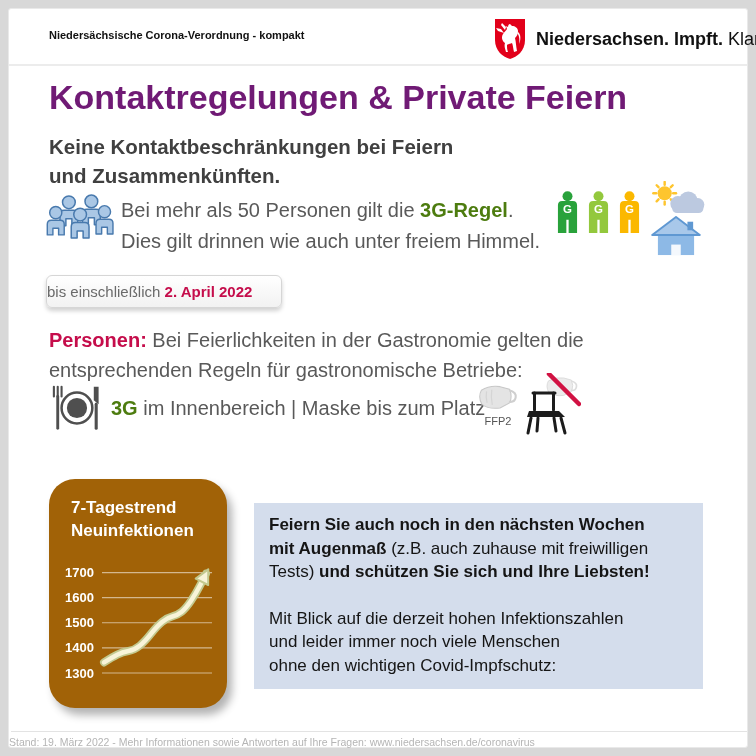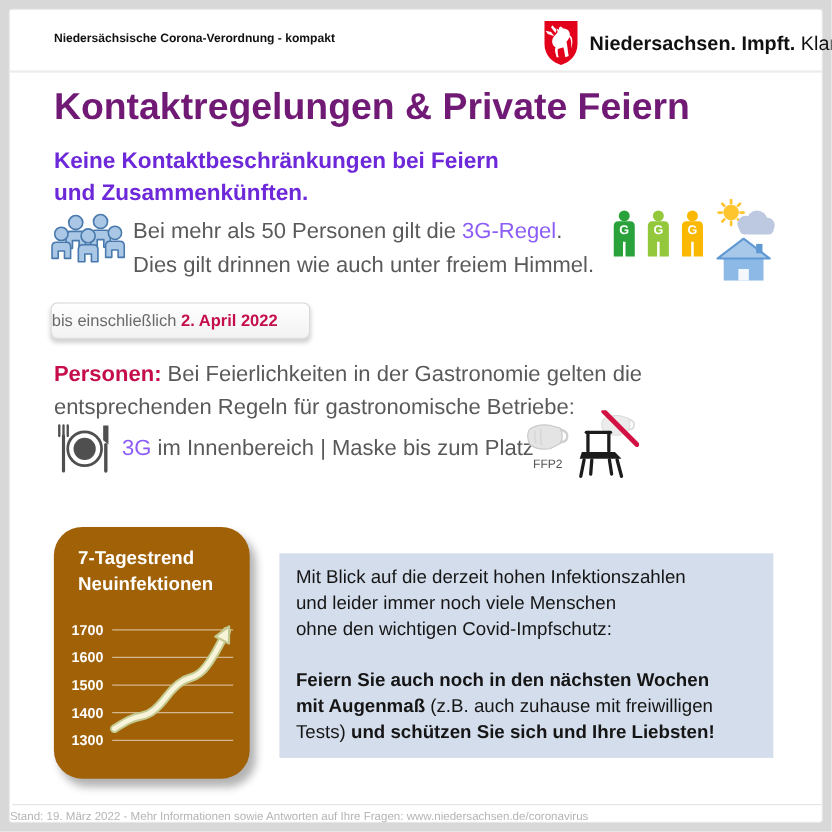--- a/index.html
+++ b/index.html
@@ -16,26 +16,26 @@
   }
   .frame > * { position:absolute; }
 
   .hdr-label { left:40px; top:20px; font-size:11px; font-weight:bold; color:#111; }
   .logo { left:484px; top:9px; display:flex; align-items:center; gap:9px; }
   .brand { font-size:18px; color:#111; white-space:nowrap; }
   .brand b { font-weight:bold; }
   .divider-top { left:0; top:55px; width:100%; height:2px; background:#ececec; }
 
   .page-title { left:40px; top:69px; font-size:34px; font-weight:bold; color:#701a75; }
-  .subtitle { left:40px; top:123px; font-size:20.5px; font-weight:bold; color:#6d28d9; line-height:29px; }
+  .subtitle { left:40px; top:123px; font-size:20.5px; font-weight:bold; color:#404040; line-height:29px; }
 
   .crowd-icon { left:36px; top:183px; }
   .rule-text { left:112px; top:186px; font-size:20px; color:#595959; line-height:31px; }
   .u-line { text-underline-offset:3px; }
-  .orange { color:#8b5cf6; font-weight:normal; }
+  .orange { color:#4d7c0f; font-weight:bold; }
 
   .g-people { left:546px; top:182px; display:flex; gap:6px; }
   .weather { left:636px; top:172px; width:62px; display:flex; flex-direction:column; align-items:center; gap:1px; }
 
   .badge {
     left:37px; top:266px; width:236px; height:33px;
     background:linear-gradient(#ffffff,#f2f2f2);
     border:1px solid #d6d6d6; border-radius:6px;
     box-shadow:0 3px 4px rgba(0,0,0,0.18);
     display:flex; align-items:center; 
@@ -235,27 +235,27 @@
         <line x1="48" x2="158" y1="122" y2="122" stroke="rgba(255,255,255,0.55)" stroke-width="1.2"></line>
         <text x="40" y="126.5" text-anchor="end" fill="#ffffff" font-size="13" font-weight="bold">1300</text>
         <path d="M50,111.45116279069768 Q58.16,106.1767441860465 63.26,103.66511627906976 Q68.36,101.15348837209302 74.47999999999999,100.02325581395348 Q80.6,98.89302325581396 85.7,94.74883720930234 Q90.80000000000001,90.6046511627907 96.92,82.81860465116279 Q103.03999999999999,75.03255813953488 108.14,70.88837209302326 Q113.24000000000001,66.74418604651163 118.34,65.48837209302326 Q123.44,64.23255813953489 127.52000000000001,60.967441860465115 Q131.60000000000002,57.70232558139534 136.70000000000002,50.29302325581395 Q141.8,42.883720930232556 146.9,32.83720930232558 L152,22.79069767441861" fill="none" stroke="#c3c98f" stroke-width="8" stroke-linecap="round" stroke-linejoin="round"></path>
         <path d="M50,111.45116279069768 Q58.16,106.1767441860465 63.26,103.66511627906976 Q68.36,101.15348837209302 74.47999999999999,100.02325581395348 Q80.6,98.89302325581396 85.7,94.74883720930234 Q90.80000000000001,90.6046511627907 96.92,82.81860465116279 Q103.03999999999999,75.03255813953488 108.14,70.88837209302326 Q113.24000000000001,66.74418604651163 118.34,65.48837209302326 Q123.44,64.23255813953489 127.52000000000001,60.967441860465115 Q131.60000000000002,57.70232558139534 136.70000000000002,50.29302325581395 Q141.8,42.883720930232556 146.9,32.83720930232558 L152,22.79069767441861" fill="none" stroke="#f8f4d9" stroke-width="4.5" stroke-linecap="round" stroke-linejoin="round"></path>
         <polygon points="154.2632724398862,18.332267697077764 141.68430763992762,27.647290217791422 154.16791157648197,33.98445304947283" fill="#f8f4d9" stroke="#c3c98f" stroke-width="2" stroke-linejoin="round"></polygon>
       </svg>
   </div>
 
   <div class="infobox">
     <p>
+      <b>Feiern Sie auch noch in den nächsten Wochen</b><br>
+      <b>mit Augenmaß</b><span> (z.B. auch zuhause mit freiwilligen</span><br>
+      <span>Tests) </span><b>und schützen Sie sich und Ihre Liebsten!</b>
+    </p>
+    <p>
       <span>Mit Blick auf die derzeit hohen Infektionszahlen</span><br>
       <span>und leider immer noch viele Menschen</span><br>
       <span>ohne den wichtigen Covid-Impfschutz:</span>
     </p>
-    <p>
-      <b>Feiern Sie auch noch in den nächsten Wochen</b><br>
-      <b>mit Augenmaß</b><span> (z.B. auch zuhause mit freiwilligen</span><br>
-      <span>Tests) </span><b>und schützen Sie sich und Ihre Liebsten!</b>
-    </p>
   </div>
 
   <div class="divider-bottom"></div>
   <div class="footer-text">Stand: 19. März 2022 - Mehr Informationen sowie Antworten auf Ihre Fragen: www.niedersachsen.de/coronavirus</div>
 
 </div>
 
 </body></html>

